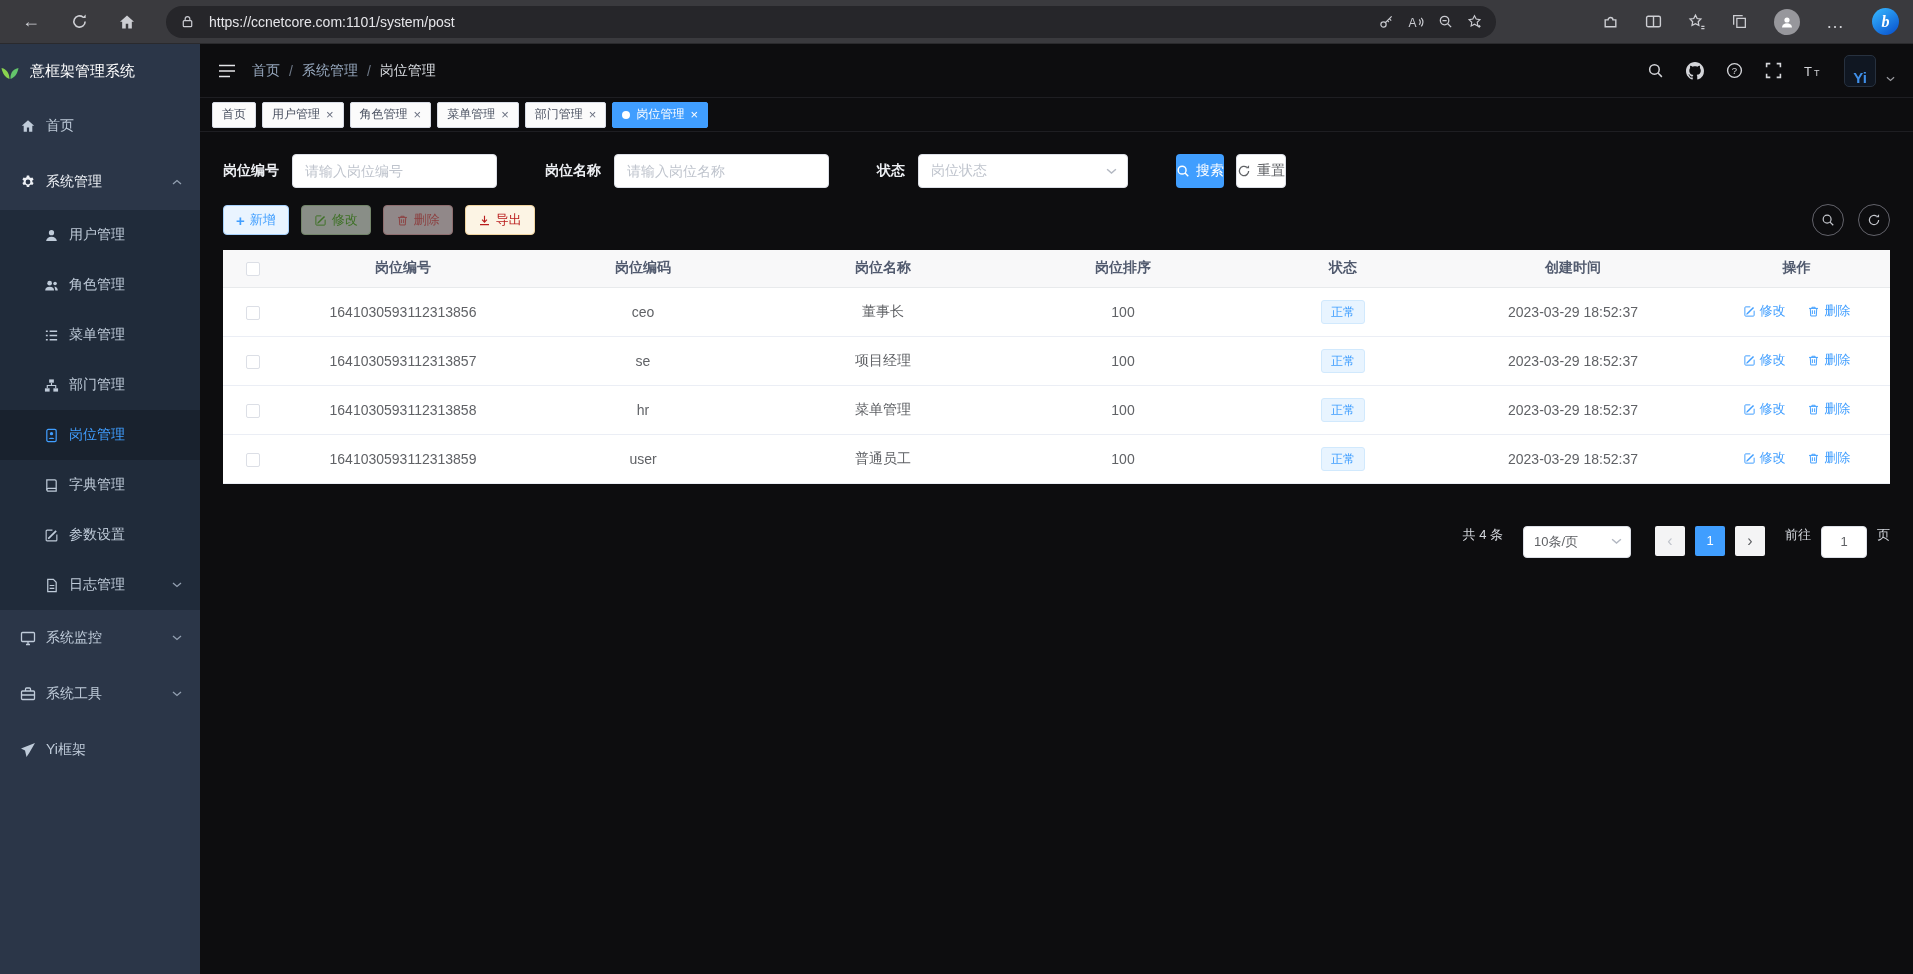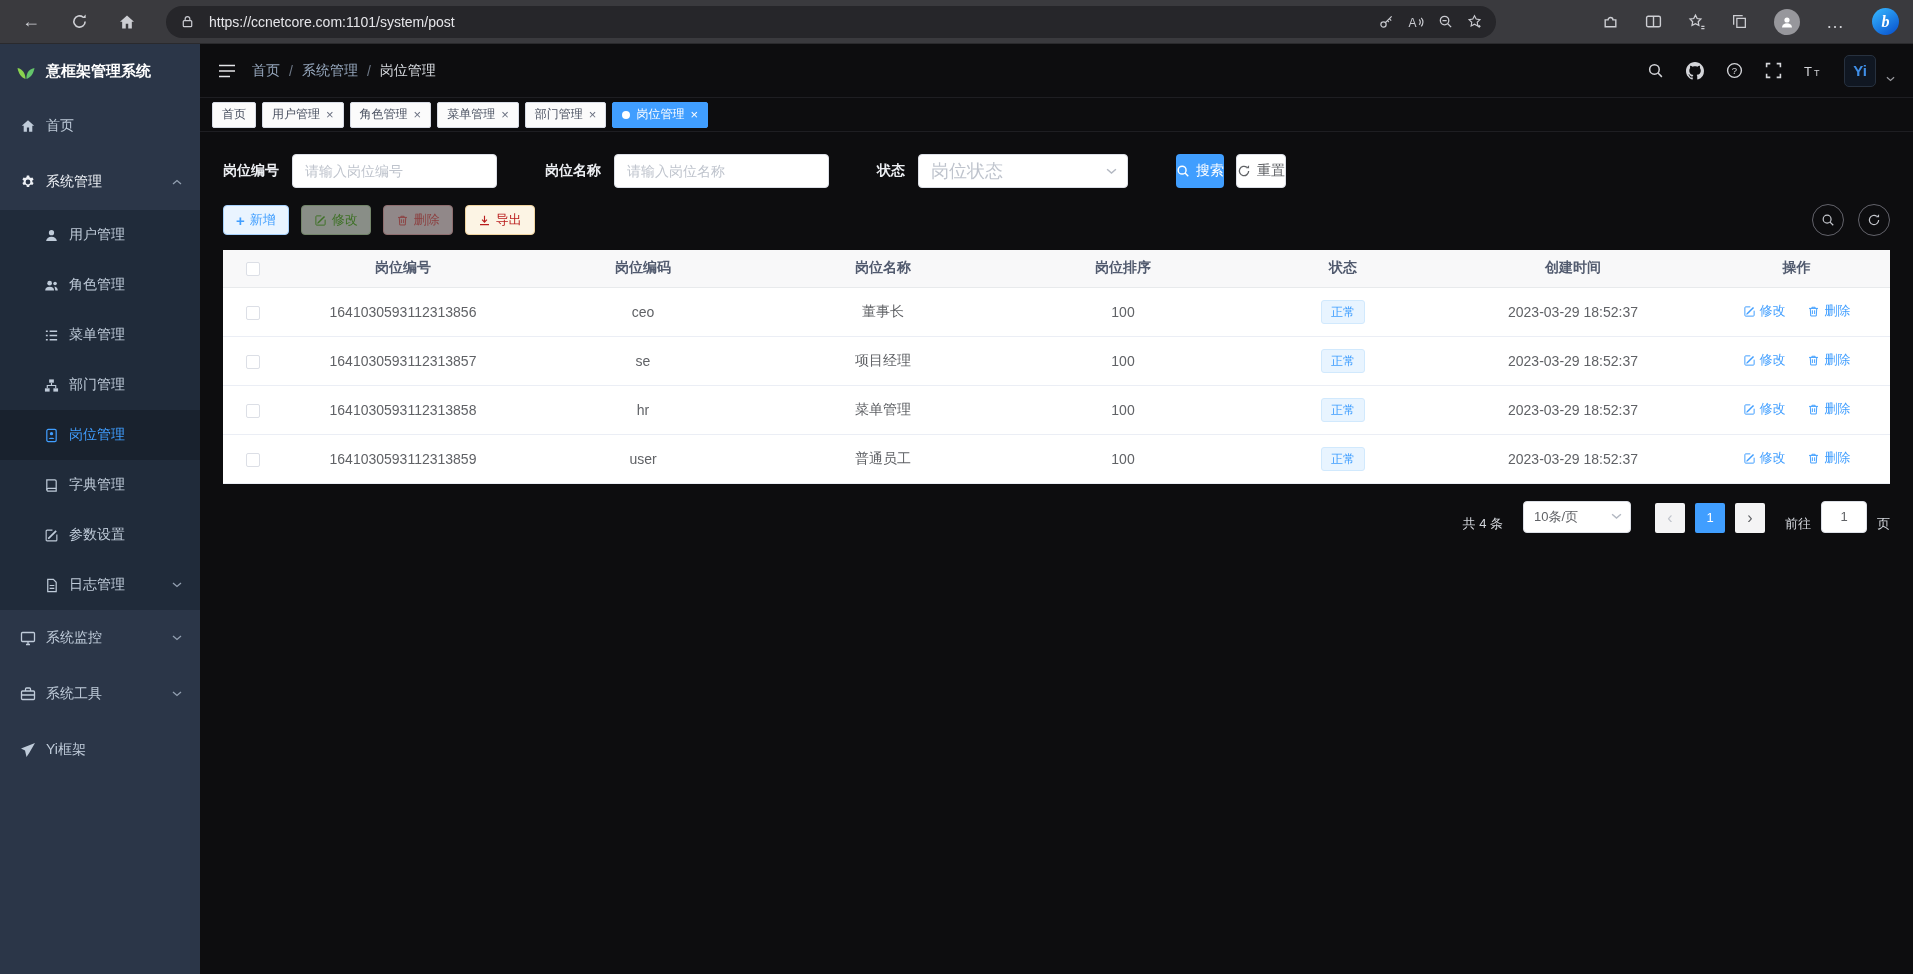--- a/index.html
+++ b/index.html
@@ -34,22 +34,22 @@
   .bing{ width:27px; height:27px; border-radius:50%;
     background:linear-gradient(145deg,#35b6ff 5%,#0b57d0 90%);
     color:#fff; font-weight:bold; font-style:italic; font-family:"Liberation Serif",serif;
     display:flex; align-items:center; justify-content:center; font-size:16px; cursor:pointer; }
 
   
   .app{ display:flex; height:930px; }
 
   
   .sidebar{ width:200px; flex:0 0 200px; background:#2b3648; overflow:hidden; }
-  .logo-row{ height:54px; display:flex; align-items:center; gap:10px; padding-left:16px;
-    color:#fff; font-weight:bold; font-size:15px; white-space:nowrap; }
+  .logo-row{ height:54px; display:flex; align-items:center; gap:10px; 
+    color:#fff; font-weight:normal; font-size:15px; white-space:nowrap; }
   .m-item{ height:56px; display:flex; align-items:center; gap:10px; padding:0 18px 0 20px;
     color:#bfcbd9; font-size:14px; cursor:pointer; }
   .m-item.expanded{ color:#eef1f6; }
   .m-item .chev{ margin-left:auto; color:#93a0b1; }
   .submenu{ background:#202b3a; }
   .s-item{ height:50px; display:flex; align-items:center; gap:10px; padding:0 18px 0 44px;
     color:#bfcbd9; font-size:14px; cursor:pointer; }
   .s-item .chev{ margin-left:auto; color:#93a0b1; }
   .s-item.active{ color:#409eff; background:#19222e; }
   .mi{ color:inherit; }
@@ -59,21 +59,21 @@
 
   .navbar{ height:54px; border-bottom:1px solid #1e1e22; display:flex; align-items:center; padding:0 18px; }
   .hamburger{ color:#e3e4e8; margin-right:16px; cursor:pointer; display:flex; }
   .breadcrumb{ display:flex; align-items:center; gap:9px; font-size:14px; }
   .bc-link{ color:#97a8be; cursor:pointer; }
   .bc-sep{ color:#6d7786; }
   .bc-current{ color:#d9dce1; }
   .nav-right{ margin-left:auto; display:flex; align-items:center; gap:22px; color:#d4d5d9; }
   .nav-ic{ display:flex; cursor:pointer; }
   .yi-logo{ width:32px; height:32px; border-radius:5px; background:#101722; border:1px solid #27313f;
-    color:#3f8fe8; font-weight:bold; font-size:15px; display:flex; align-items:center; justify-content:center; cursor:pointer; }
+    color:#3f8fe8; font-weight:bold; font-size:15px; display:flex; align-items:flex-end; justify-content:center; cursor:pointer; }
   .caret{ color:#9a9ba0; margin-left:-12px; margin-top:16px; display:flex; cursor:pointer; }
 
   
   .tags-bar{ height:34px; border-bottom:1px solid #1e1e22; display:flex; align-items:center; gap:6px; padding:0 12px; }
   .tag{ height:26px; display:inline-flex; align-items:center; gap:6px; padding:0 9px;
     background:#fbfbfb; border:1px solid #d8dce5; border-radius:2px; color:#495060; font-size:12px; cursor:pointer; }
   .tag .t-close{ font-size:13px; color:#6a7080; line-height:1; }
   .tag.active{ background:#409eff; border-color:#409eff; color:#fff; }
   .tag.active .t-close{ color:#fff; }
   .tag .dot{ width:8px; height:8px; border-radius:50%; background:#fff; }
@@ -83,21 +83,21 @@
 
   .search-row{ display:flex; align-items:center; margin-top:8px; }
   .sf{ display:flex; align-items:center; margin-right:48px; }
   .sf label{ color:#eceef2; font-weight:bold; font-size:14px; margin-right:13px; white-space:nowrap; }
   .inp{ width:205px; height:34px; border:1px solid #dcdfe6; border-radius:4px; background:#fff;
     padding:0 12px; font-size:14px; color:#606266; font-family:inherit; outline:none; }
   .inp::placeholder{ color:#bfc4cd; }
   .w215{ width:215px; }
   .select{ width:210px; height:34px; border:1px solid #dcdfe6; border-radius:4px; background:#fff;
     display:flex; align-items:center; justify-content:space-between; padding:0 10px 0 12px; cursor:pointer; }
-  .select .ph{ color:#bfc4cd; font-size:18px; }
+  .select .ph{ color:#bfc4cd; font-size:14px; }
   .sel-chev{ color:#b3b8c2; }
 
   .btn{ height:34px; border-radius:4px; font-size:14px; display:inline-flex; align-items:center; gap:6px;
     padding:0 0; cursor:pointer; border:none; font-family:inherit; }
   .btn-primary{ background:#409eff; color:#fff; }
   .btn-plain{ background:#fff; border:1px solid #dcdfe6; color:#606266; margin-left:12px; }
 
   .toolbar{ display:flex; align-items:center; margin-top:16px; }
   .tb{ height:30px; border-radius:4px; font-size:13px; display:inline-flex; align-items:center; gap:5px;
     padding:0 12px; cursor:pointer; border:1px solid transparent; margin-right:12px; font-family:inherit; }
@@ -117,22 +117,22 @@
   .grid td{ height:49px; color:#606266; font-size:14px; border-bottom:1px solid #ebeef5;
     text-align:center; padding:0; }
   .cb{ width:14px; height:14px; border:1px solid #dcdfe6; border-radius:2px; background:#fff;
     display:inline-block; vertical-align:middle; cursor:pointer; }
   .status{ display:inline-block; padding:2px 9px; background:#e8f4ff; border:1px solid #d1e9fd;
     color:#409eff; font-size:12px; border-radius:3px; line-height:18px; }
   .act{ color:#409eff; font-size:13px; display:inline-flex; align-items:center; gap:4px;
     margin:0 9px; cursor:pointer; text-decoration:none; }
 
   
-  .pagination{ display:flex; align-items:flex-end; justify-content:flex-end; gap:10px;
-    margin-top:17px; font-size:13px; color:#d3d6dc; }
+  .pagination{ display:flex; align-items:flex-start; justify-content:flex-end; gap:10px;
+    margin-top:42px; font-size:13px; color:#d3d6dc; }
   .pg-total{ margin-right:10px; }
   .pg-size{ width:108px; height:32px; background:#fff; border:1px solid #dcdfe6; border-radius:4px;
     display:flex; align-items:center; justify-content:space-between; padding:0 8px 0 10px;
     color:#606266; font-size:13px; cursor:pointer; margin-right:14px; }
   .pg-btn{ min-width:30px; height:30px; background:#f4f4f5; color:#606266; border-radius:2px;
     display:inline-flex; align-items:center; justify-content:center; font-size:16px; cursor:pointer; }
   .pg-btn.disabled{ color:#c0c4cc; }
   .pg-btn.current{ background:#409eff; color:#fff; font-size:13px; }
   .pg-goto{ margin-left:10px; }
   .pg-input{ width:46px; height:32px; border:1px solid #dcdfe6; border-radius:4px; background:#fff;

